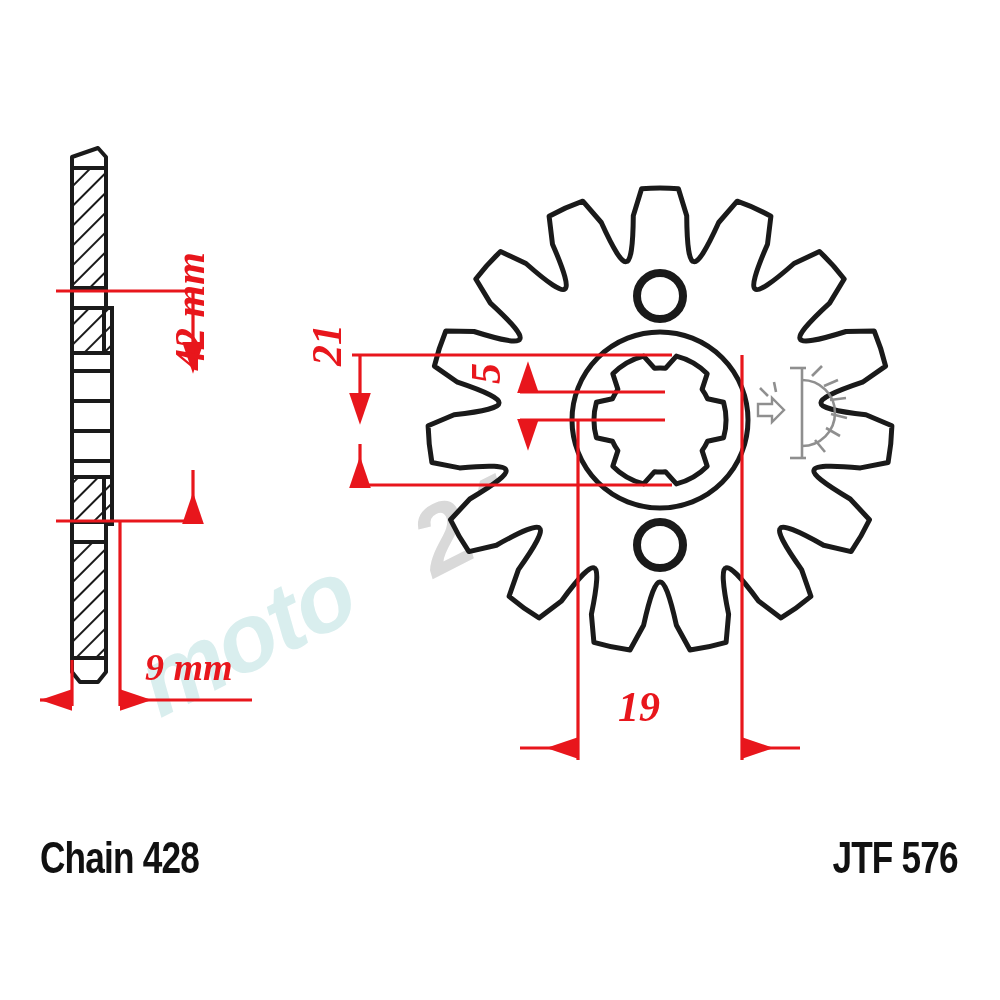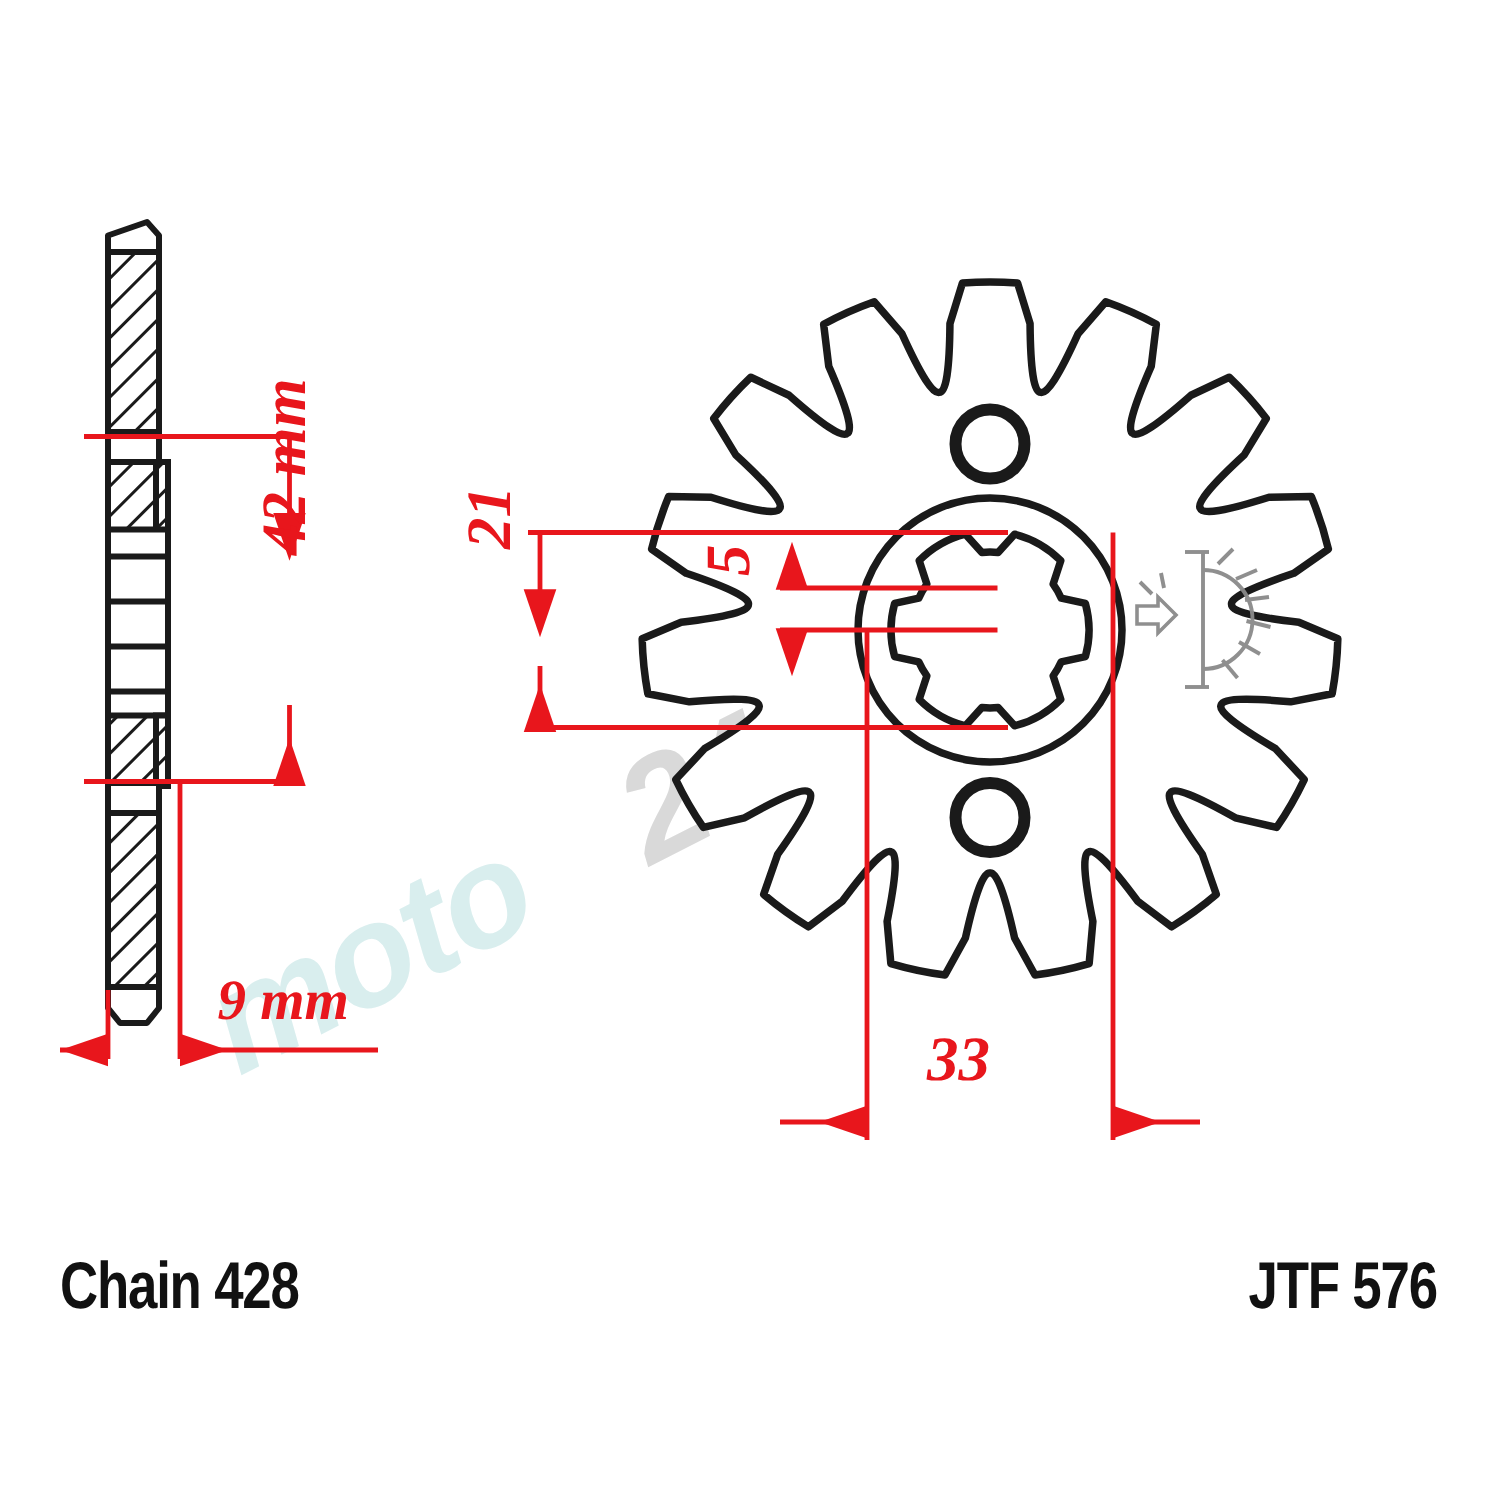--- a/index.html
+++ b/index.html
@@ -160,19 +160,19 @@
   </svg>
 
   <div class="dim-txt" id="t42" style="left:166px;top:370px;font-size:42px;transform:rotate(-90deg);transform-origin:left top;">42 mm</div>
 
   <div class="dim-txt" id="t9" style="left:145px;top:645px;font-size:38px;">9 mm</div>
 
   <div class="dim-txt" id="t21" style="left:303px;top:366px;font-size:42px;transform:rotate(-90deg);transform-origin:left top;">21</div>
 
   <div class="dim-txt" id="t5" style="left:462px;top:384px;font-size:42px;transform:rotate(-90deg);transform-origin:left top;">5</div>
 
-  <div class="dim-txt" id="t25" style="left:618px;top:683px;font-size:42px;">33</div>
+  <div class="dim-txt" id="t25" style="left:618px;top:683px;font-size:42px;">19</div>
 
   <div class="label bottom-label" id="chain-label">Chain 428</div>
 
   <div class="label bottom-label right" id="part-label">JTF 576</div>
 
 </div>
 
 </body></html>

